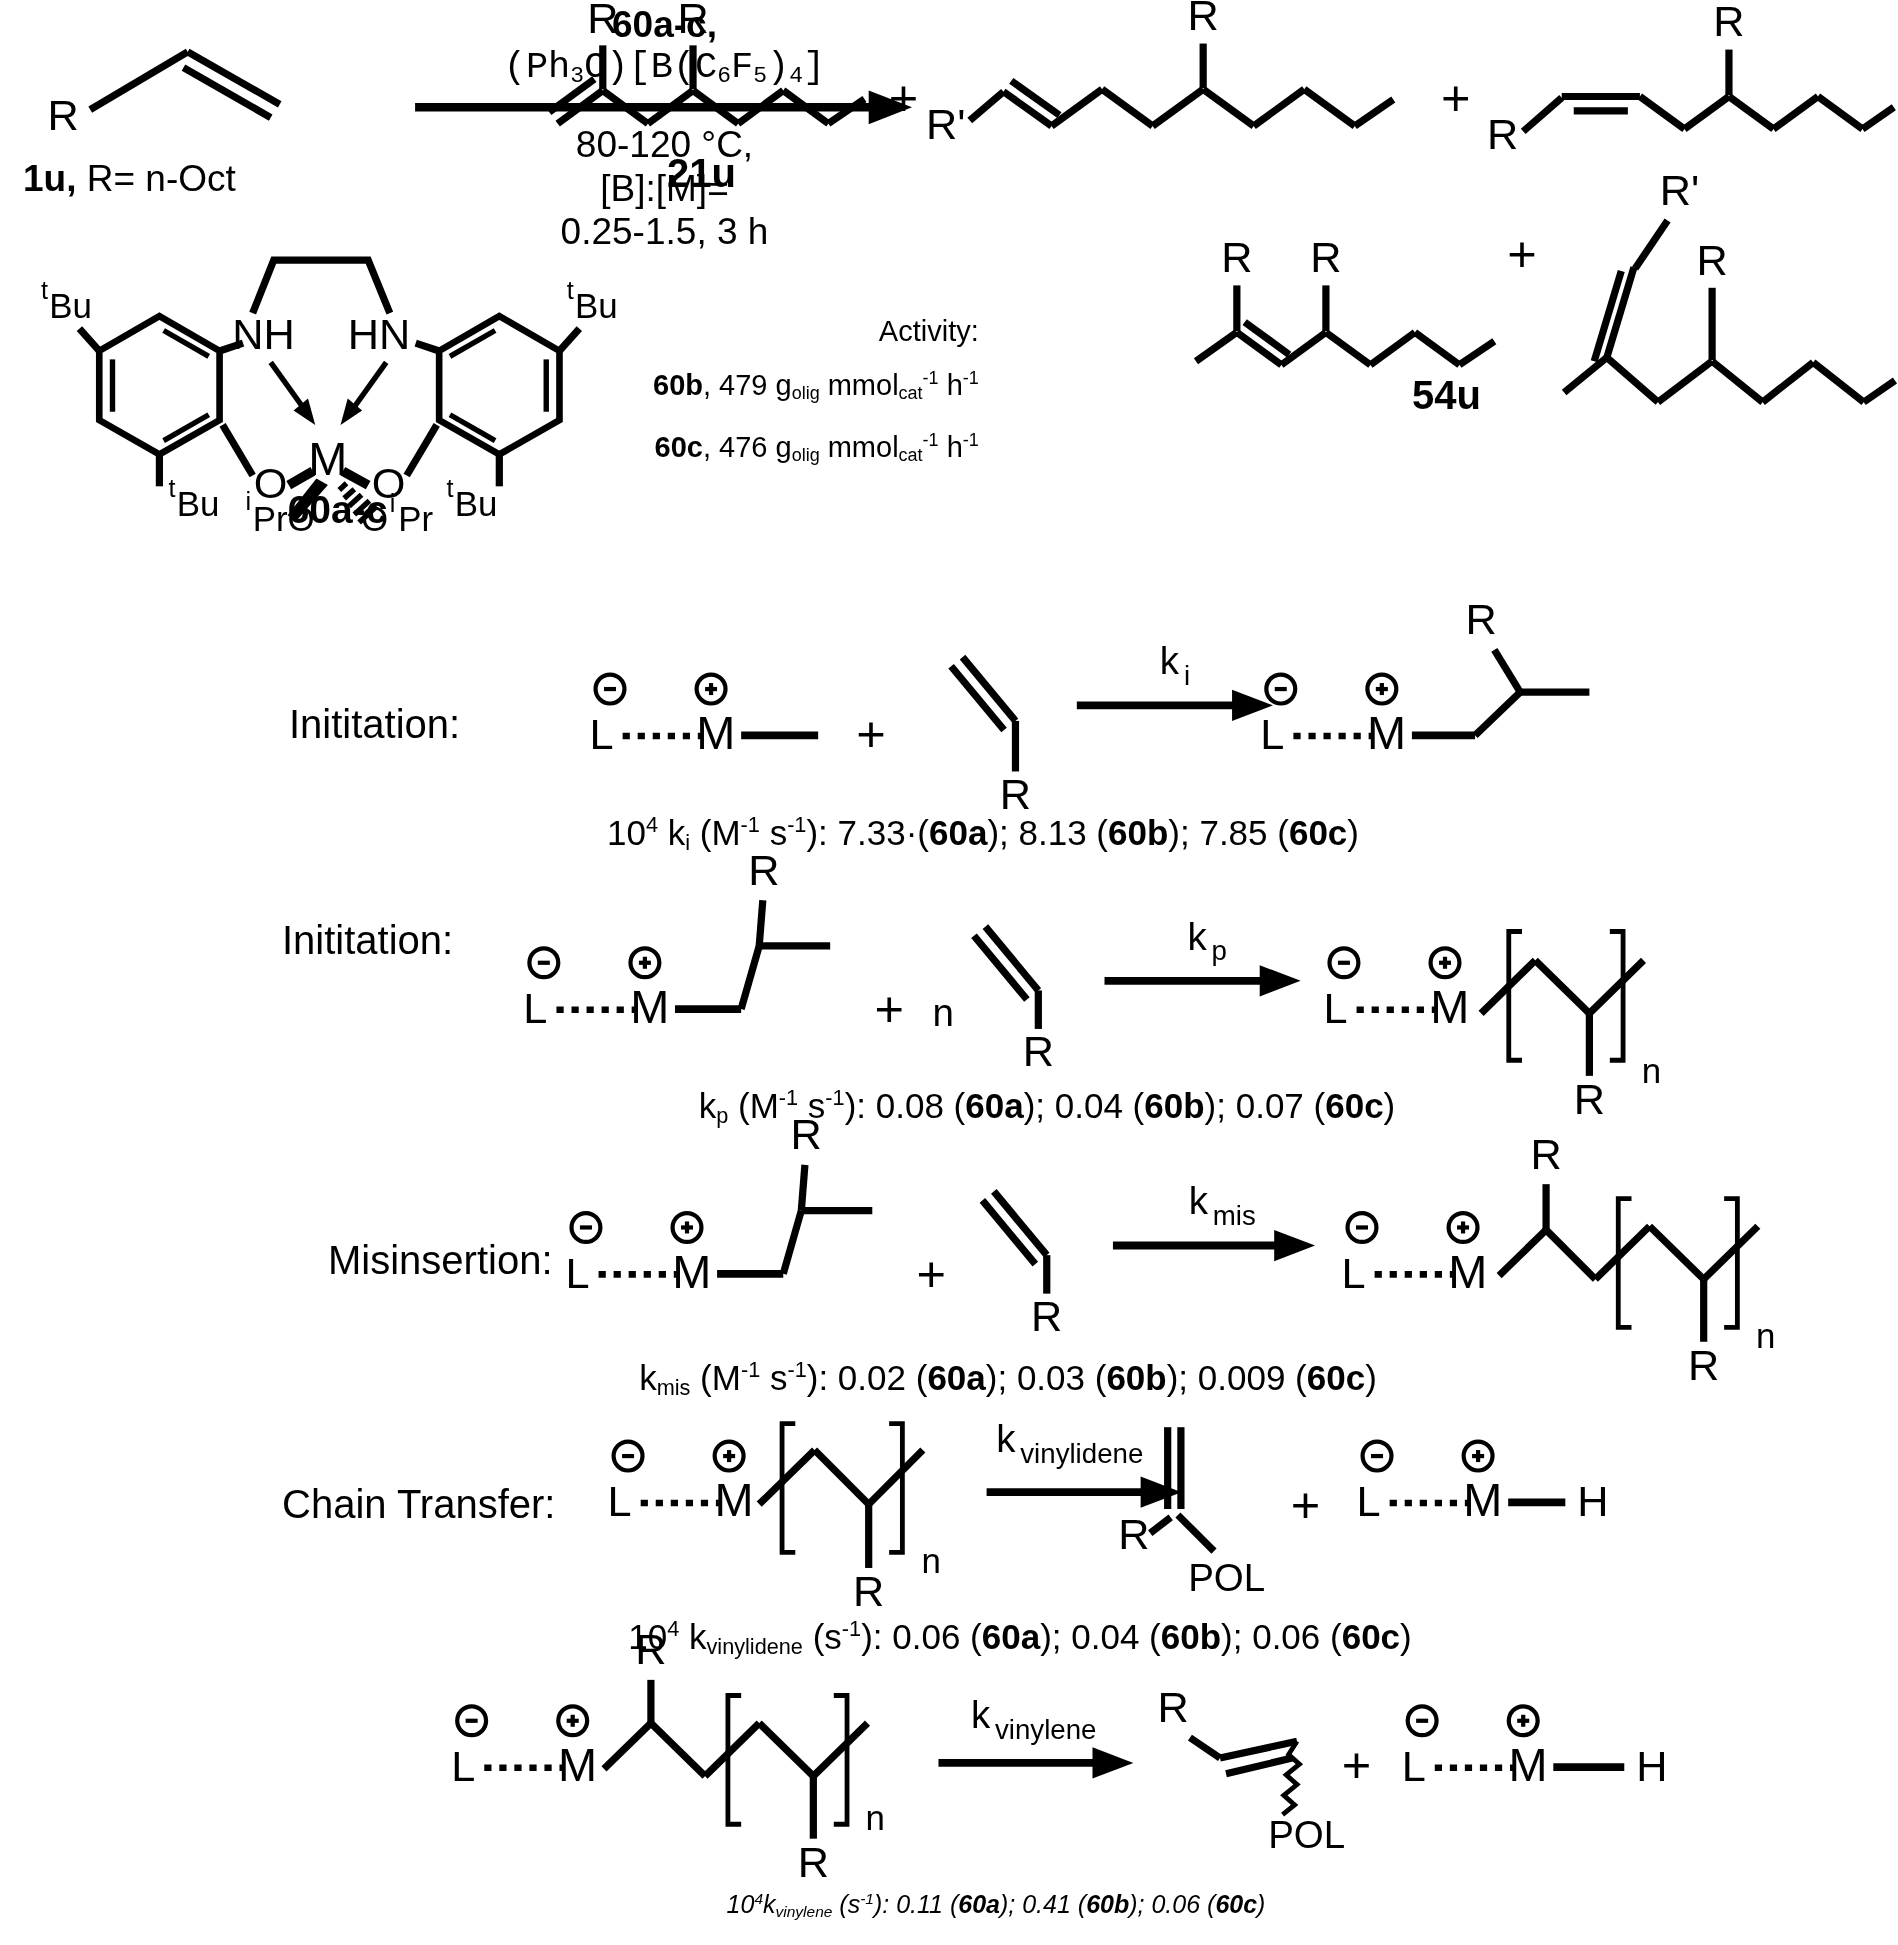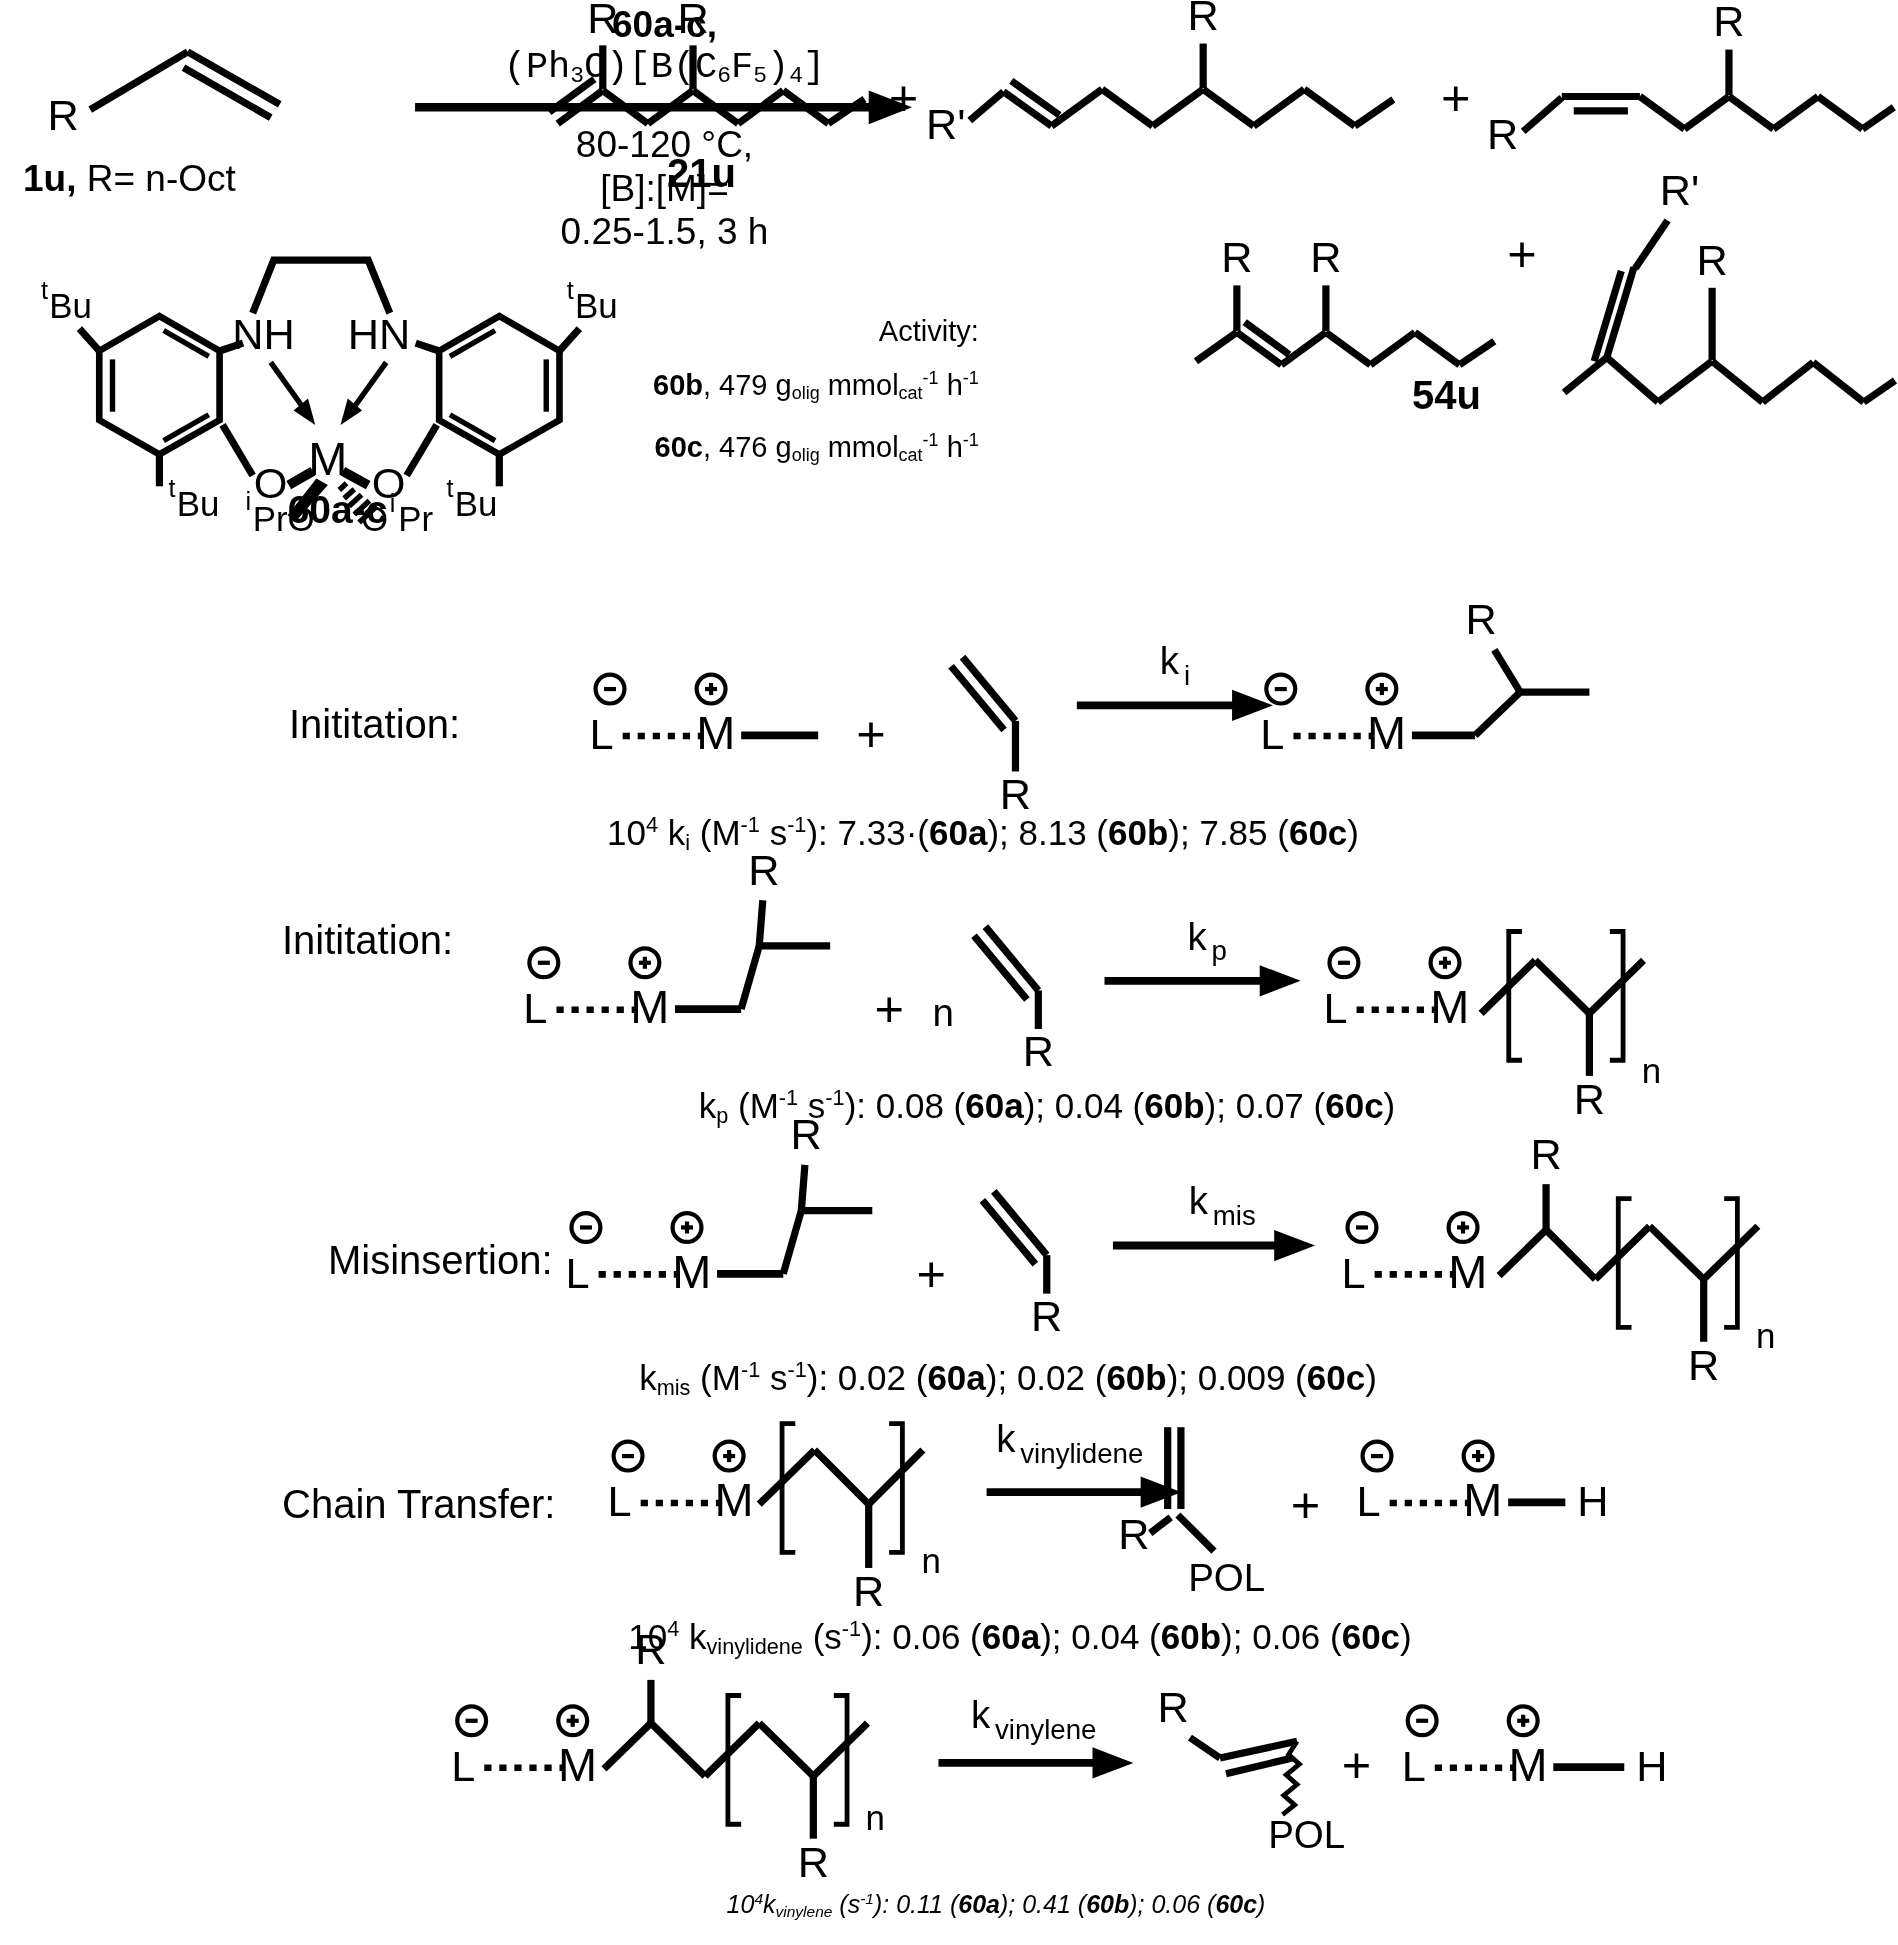--- a/index.html
+++ b/index.html
@@ -463,18 +463,18 @@
   <div><span class="b">60c</span><span>, 476 g</span><span class="sub">olig</span><span> mmol</span><span class="sub">cat</span><span class="sup">-1</span><span> h</span><span class="sup">-1</span></div>
 </div>
 
 <div class="txt" style="left:289px;top:701px;font-size:40px;">Inititation:</div>
 <div class="txt" style="left:282px;top:917px;font-size:40px;">Inititation:</div>
 <div class="txt" style="left:328px;top:1237px;font-size:40px;">Misinsertion:</div>
 <div class="txt" style="left:282px;top:1481px;font-size:40px;">Chain Transfer:</div>
 
 <div class="txt c" style="left:541px;top:813px;width:884px;font-size:35px;"><span>10</span><span class="sup">4</span><span> k</span><span class="sub">i</span><span> (M</span><span class="sup">-1</span><span> s</span><span class="sup">-1</span><span>):  7.33·(</span><span class="b">60a</span><span>); 8.13 (</span><span class="b">60b</span><span>); 7.85 (</span><span class="b">60c</span><span>)</span></div>
 <div class="txt c" style="left:620px;top:1086px;width:854px;font-size:35px;"><span>k</span><span class="sub">p</span><span> (M</span><span class="sup">-1</span><span> s</span><span class="sup">-1</span><span>): 0.08 (</span><span class="b">60a</span><span>); 0.04 (</span><span class="b">60b</span><span>); 0.07 (</span><span class="b">60c</span><span>)</span></div>
-<div class="txt c" style="left:572px;top:1358px;width:872px;font-size:35px;"><span>k</span><span class="sub">mis</span><span> (M</span><span class="sup">-1</span><span> s</span><span class="sup">-1</span><span>): 0.02 (</span><span class="b">60a</span><span>); 0.02 (</span><span class="b">60b</span><span>); 0.009 (</span><span class="b">60c</span><span>)</span></div>
+<div class="txt c" style="left:572px;top:1358px;width:872px;font-size:35px;"><span>k</span><span class="sub">mis</span><span> (M</span><span class="sup">-1</span><span> s</span><span class="sup">-1</span><span>): 0.02 (</span><span class="b">60a</span><span>); 0.03 (</span><span class="b">60b</span><span>); 0.009 (</span><span class="b">60c</span><span>)</span></div>
 <div class="txt c" style="left:578px;top:1617px;width:884px;font-size:35px;"><span>10</span><span class="sup">4</span><span> k</span><span class="sub">vinylidene</span><span> (s</span><span class="sup">-1</span><span>): 0.06 (</span><span class="b">60a</span><span>); 0.04 (</span><span class="b">60b</span><span>); 0.06 (</span><span class="b">60c</span><span>)</span></div>
 <div class="txt c" style="left:572px;top:1890px;width:848px;font-size:25px;font-style:italic;"><span>10</span><span class="sup">4</span><span>k</span><span class="sub">vinylene</span><span> (s</span><span class="sup">-1</span><span>): 0.11 (</span><span class="b">60a</span><span>); 0.41 (</span><span class="b">60b</span><span>); 0.06 (</span><span class="b">60c</span><span>)</span></div>
 
 </div>
 
 
 </body></html>

